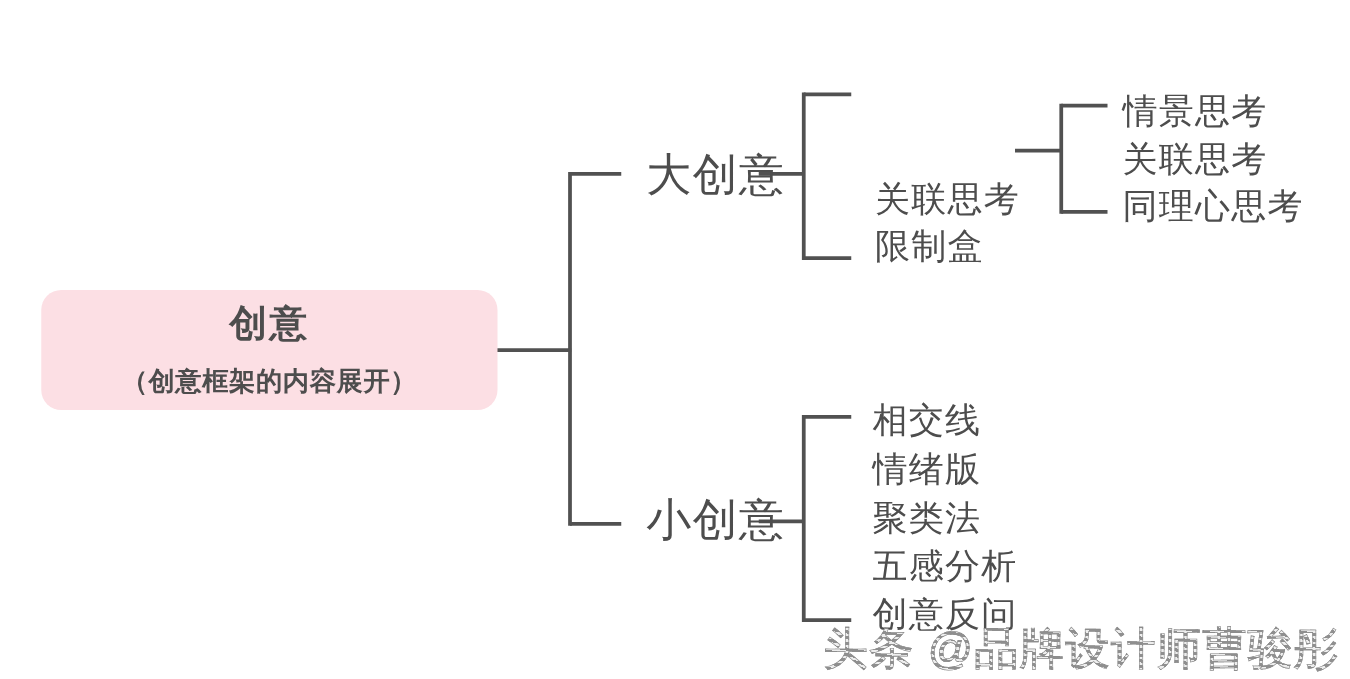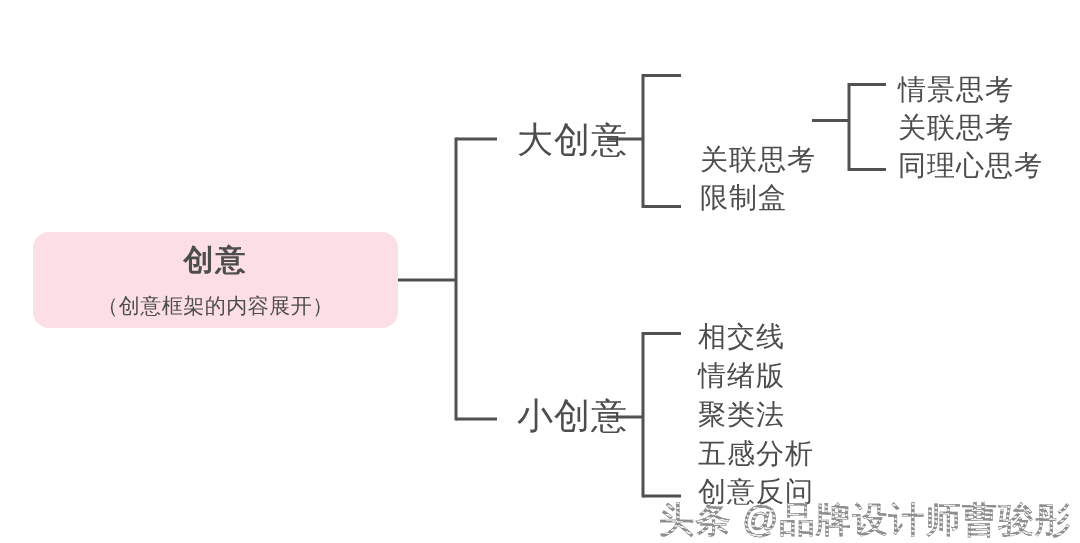--- a/index.html
+++ b/index.html
@@ -40,21 +40,21 @@
     z-index: 1;
   }
   .root-title {
     font-size: 30px;
     font-weight: 600;
     letter-spacing: 2px;
     line-height: 1;
   }
   .root-subtitle {
     font-size: 21px;
-    font-weight: 400;
+    font-weight: 700;
     letter-spacing: 0.5px;
     line-height: 1;
   }
   .node {
     position: absolute;
     transform: translateY(-50%);
     white-space: nowrap;
     line-height: 1.1;
     font-weight: 500;
     z-index: 2;

